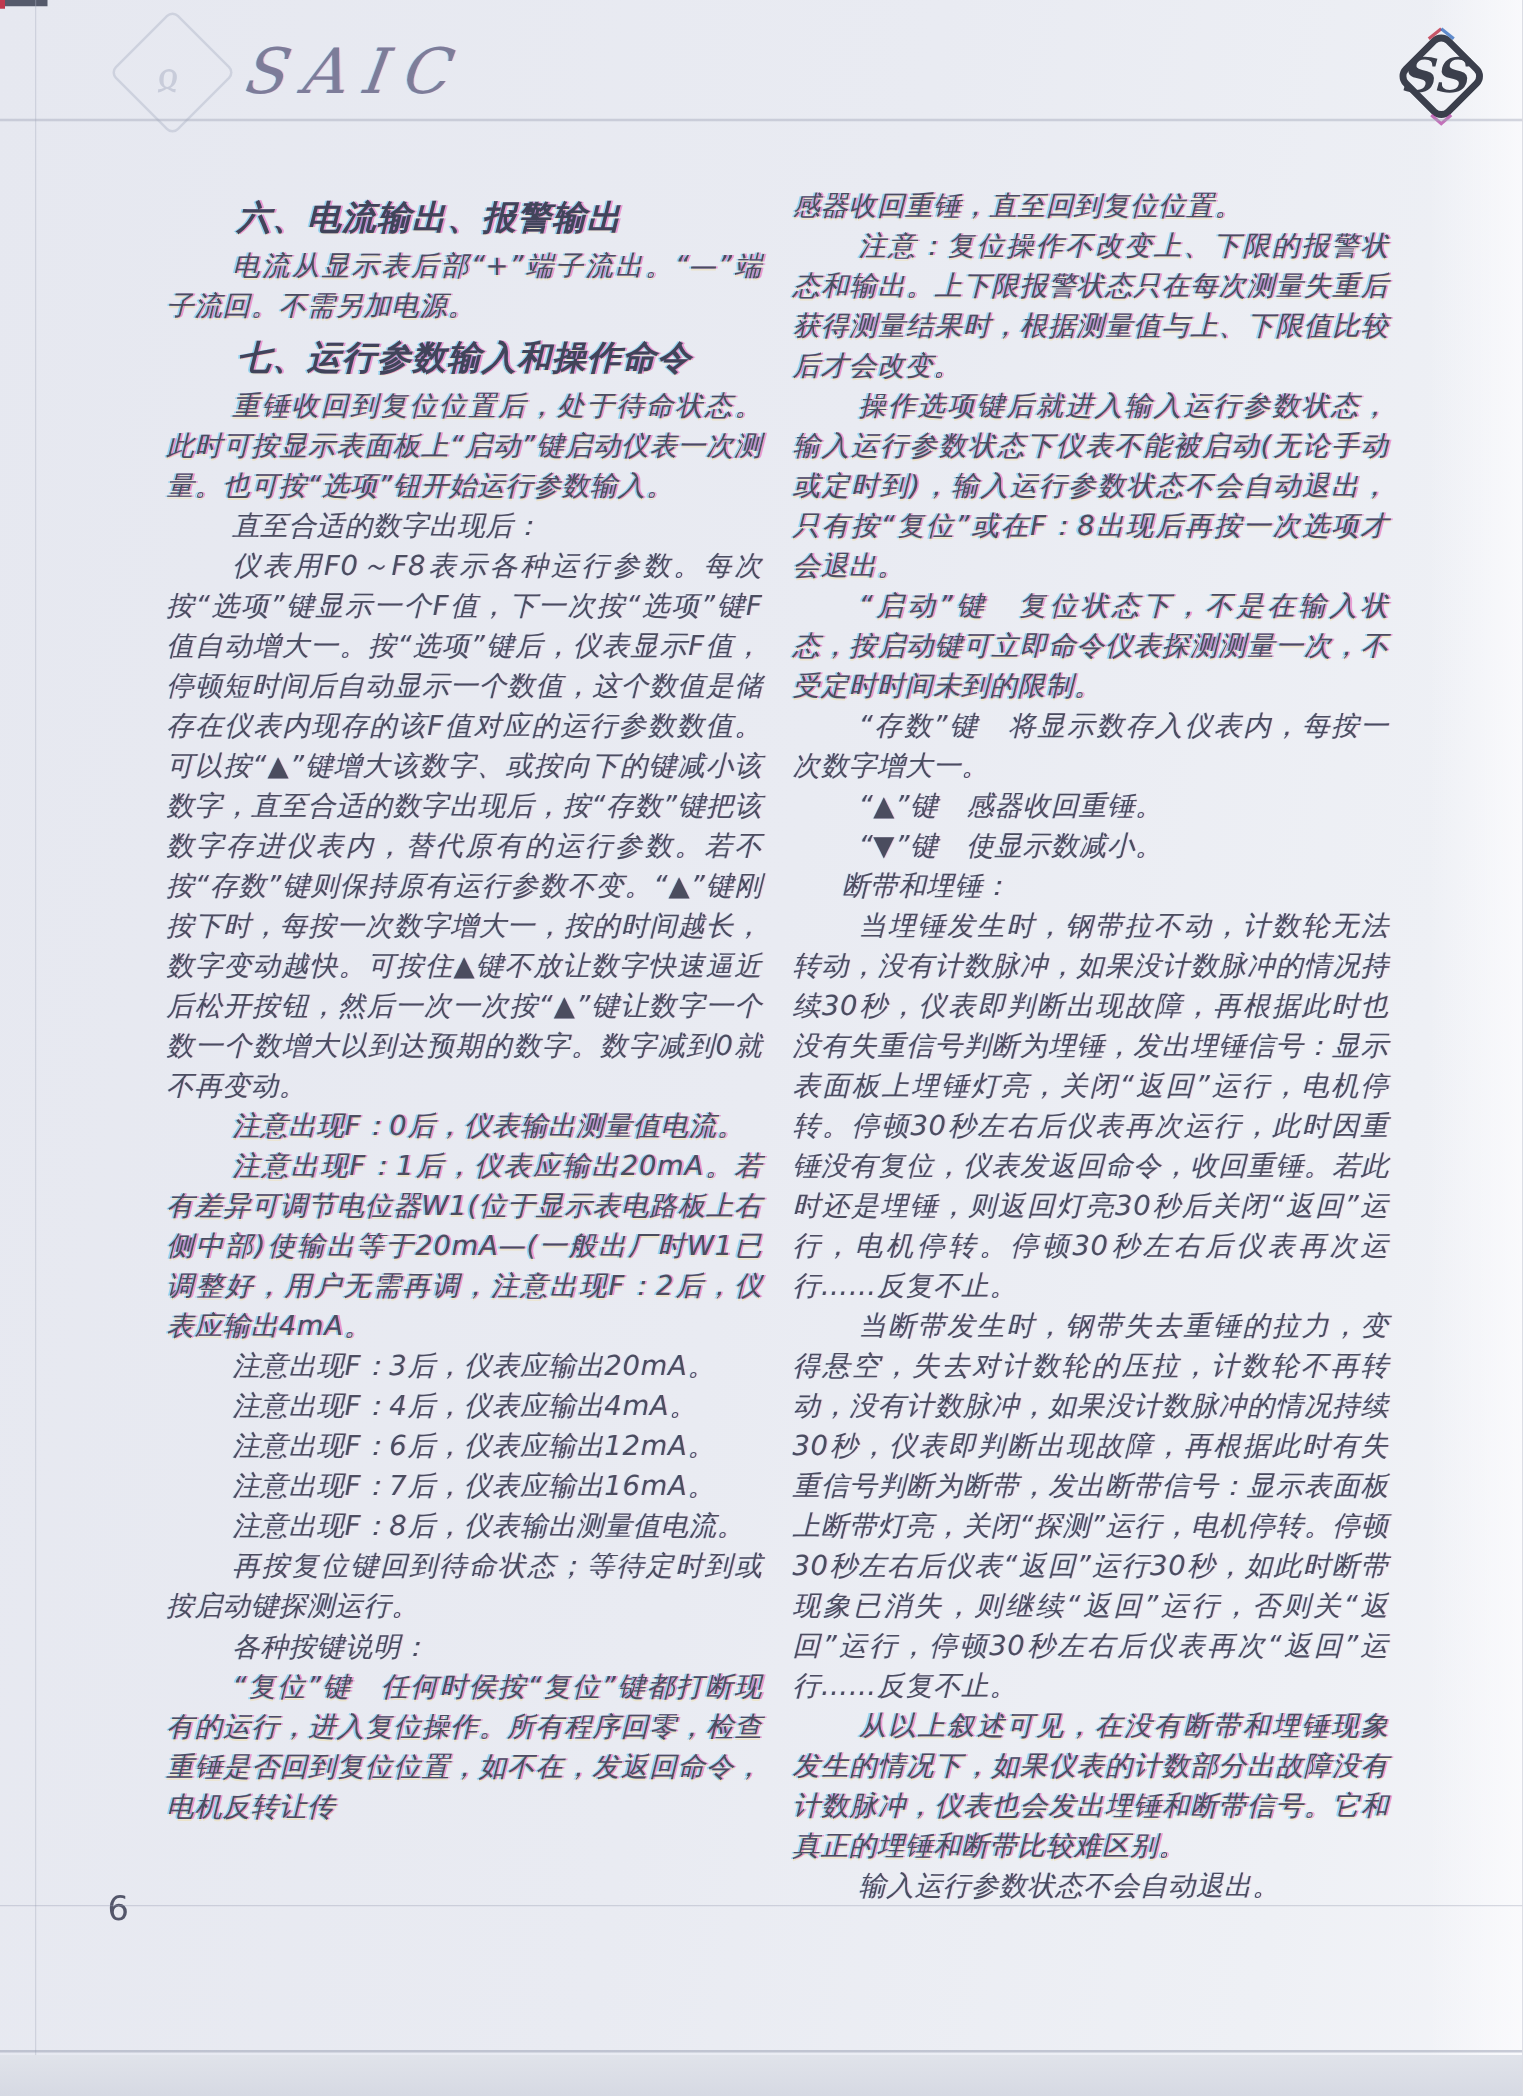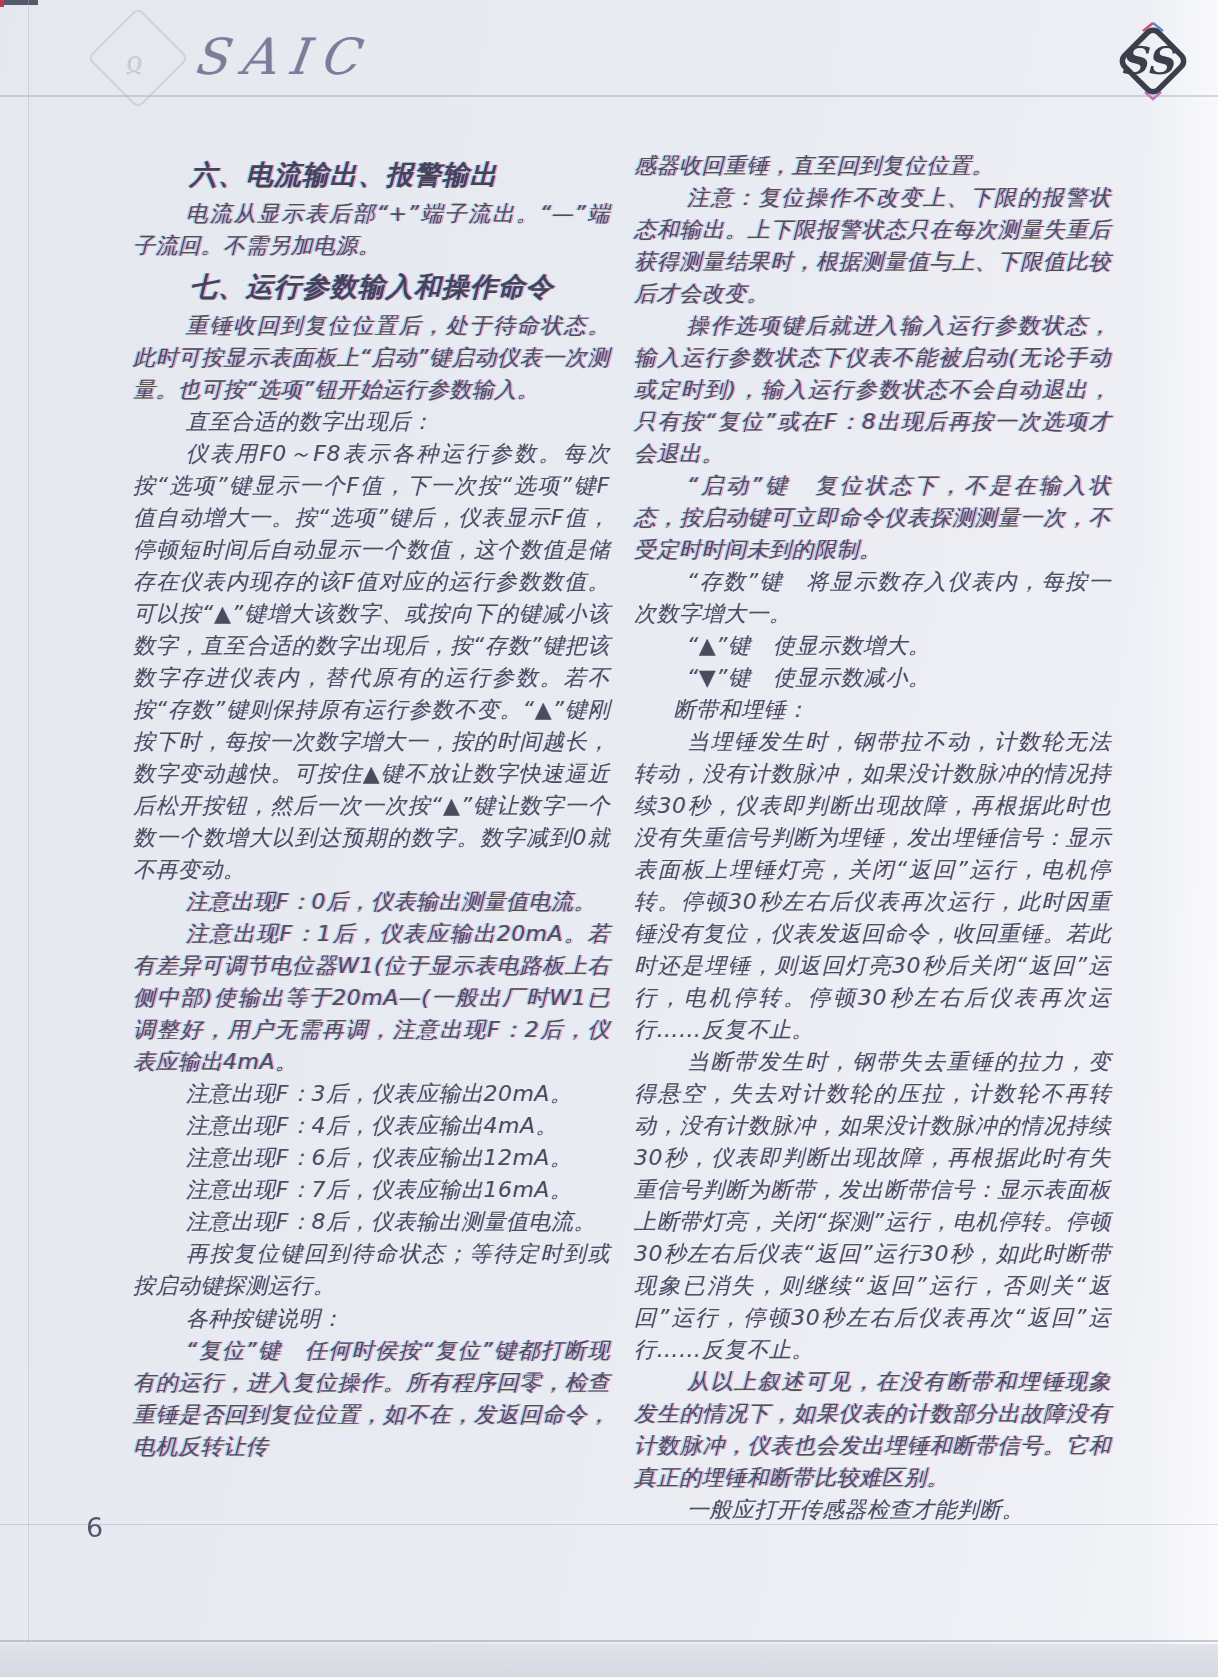--- a/index.html
+++ b/index.html
@@ -96,27 +96,27 @@
       <p class="f1 gap-top">各种按键说明：</p>
       <p class="f2">“复位”键　任何时侯按“复位”键都打断现有的运行，进入复位操作。所有程序回零，检查重锤是否回到复位位置，如不在，发返回命令，电机反转让传</p>
     </section>
 
     <section class="col">
       <p class="noindent f2">感器收回重锤，直至回到复位位置。</p>
       <p class="f2">注意：复位操作不改变上、下限的报警状态和输出。上下限报警状态只在每次测量失重后获得测量结果时，根据测量值与上、下限值比较后才会改变。</p>
       <p class="f2">操作选项键后就进入输入运行参数状态，输入运行参数状态下仪表不能被启动(无论手动或定时到)，输入运行参数状态不会自动退出，只有按“复位”或在F：8出现后再按一次选项才会退出。</p>
       <p class="f2">“启动”键　复位状态下，不是在输入状态，按启动键可立即命令仪表探测测量一次，不受定时时间未到的限制。</p>
       <p class="f1">“存数”键　将显示数存入仪表内，每按一次数字增大一。</p>
-      <p class="f1">“▲”键　使显示数增大。</p>
+      <p class="f1">“▲”键　感器收回重锤。</p>
       <p class="f1">“▼”键　使显示数减小。</p>
       <p class="indent-sm f1">断带和埋锤：</p>
       <p class="f1">当埋锤发生时，钢带拉不动，计数轮无法转动，没有计数脉冲，如果没计数脉冲的情况持续30秒，仪表即判断出现故障，再根据此时也没有失重信号判断为埋锤，发出埋锤信号：显示表面板上埋锤灯亮，关闭“返回”运行，电机停转。停顿30秒左右后仪表再次运行，此时因重锤没有复位，仪表发返回命令，收回重锤。若此时还是埋锤，则返回灯亮30秒后关闭“返回”运行，电机停转。停顿30秒左右后仪表再次运行……反复不止。</p>
       <p class="f1">当断带发生时，钢带失去重锤的拉力，变得悬空，失去对计数轮的压拉，计数轮不再转动，没有计数脉冲，如果没计数脉冲的情况持续30秒，仪表即判断出现故障，再根据此时有失重信号判断为断带，发出断带信号：显示表面板上断带灯亮，关闭“探测”运行，电机停转。停顿30秒左右后仪表“返回”运行30秒，如此时断带现象已消失，则继续“返回”运行，否则关“返回”运行，停顿30秒左右后仪表再次“返回”运行……反复不止。</p>
       <p class="f2">从以上叙述可见，在没有断带和埋锤现象发生的情况下，如果仪表的计数部分出故障没有计数脉冲，仪表也会发出埋锤和断带信号。它和真正的埋锤和断带比较难区别。</p>
-      <p class="f1">一般应打开传感器检查才能判断。</p>
+      <p class="f1">输入运行参数状态不会自动退出。</p>
     </section>
 
   </main>
 
   <span class="pageno">6</span>
   <div class="line-a"></div>
   <div class="line-b"></div>
   <div class="bottom-strip"></div>
 
 </div>

